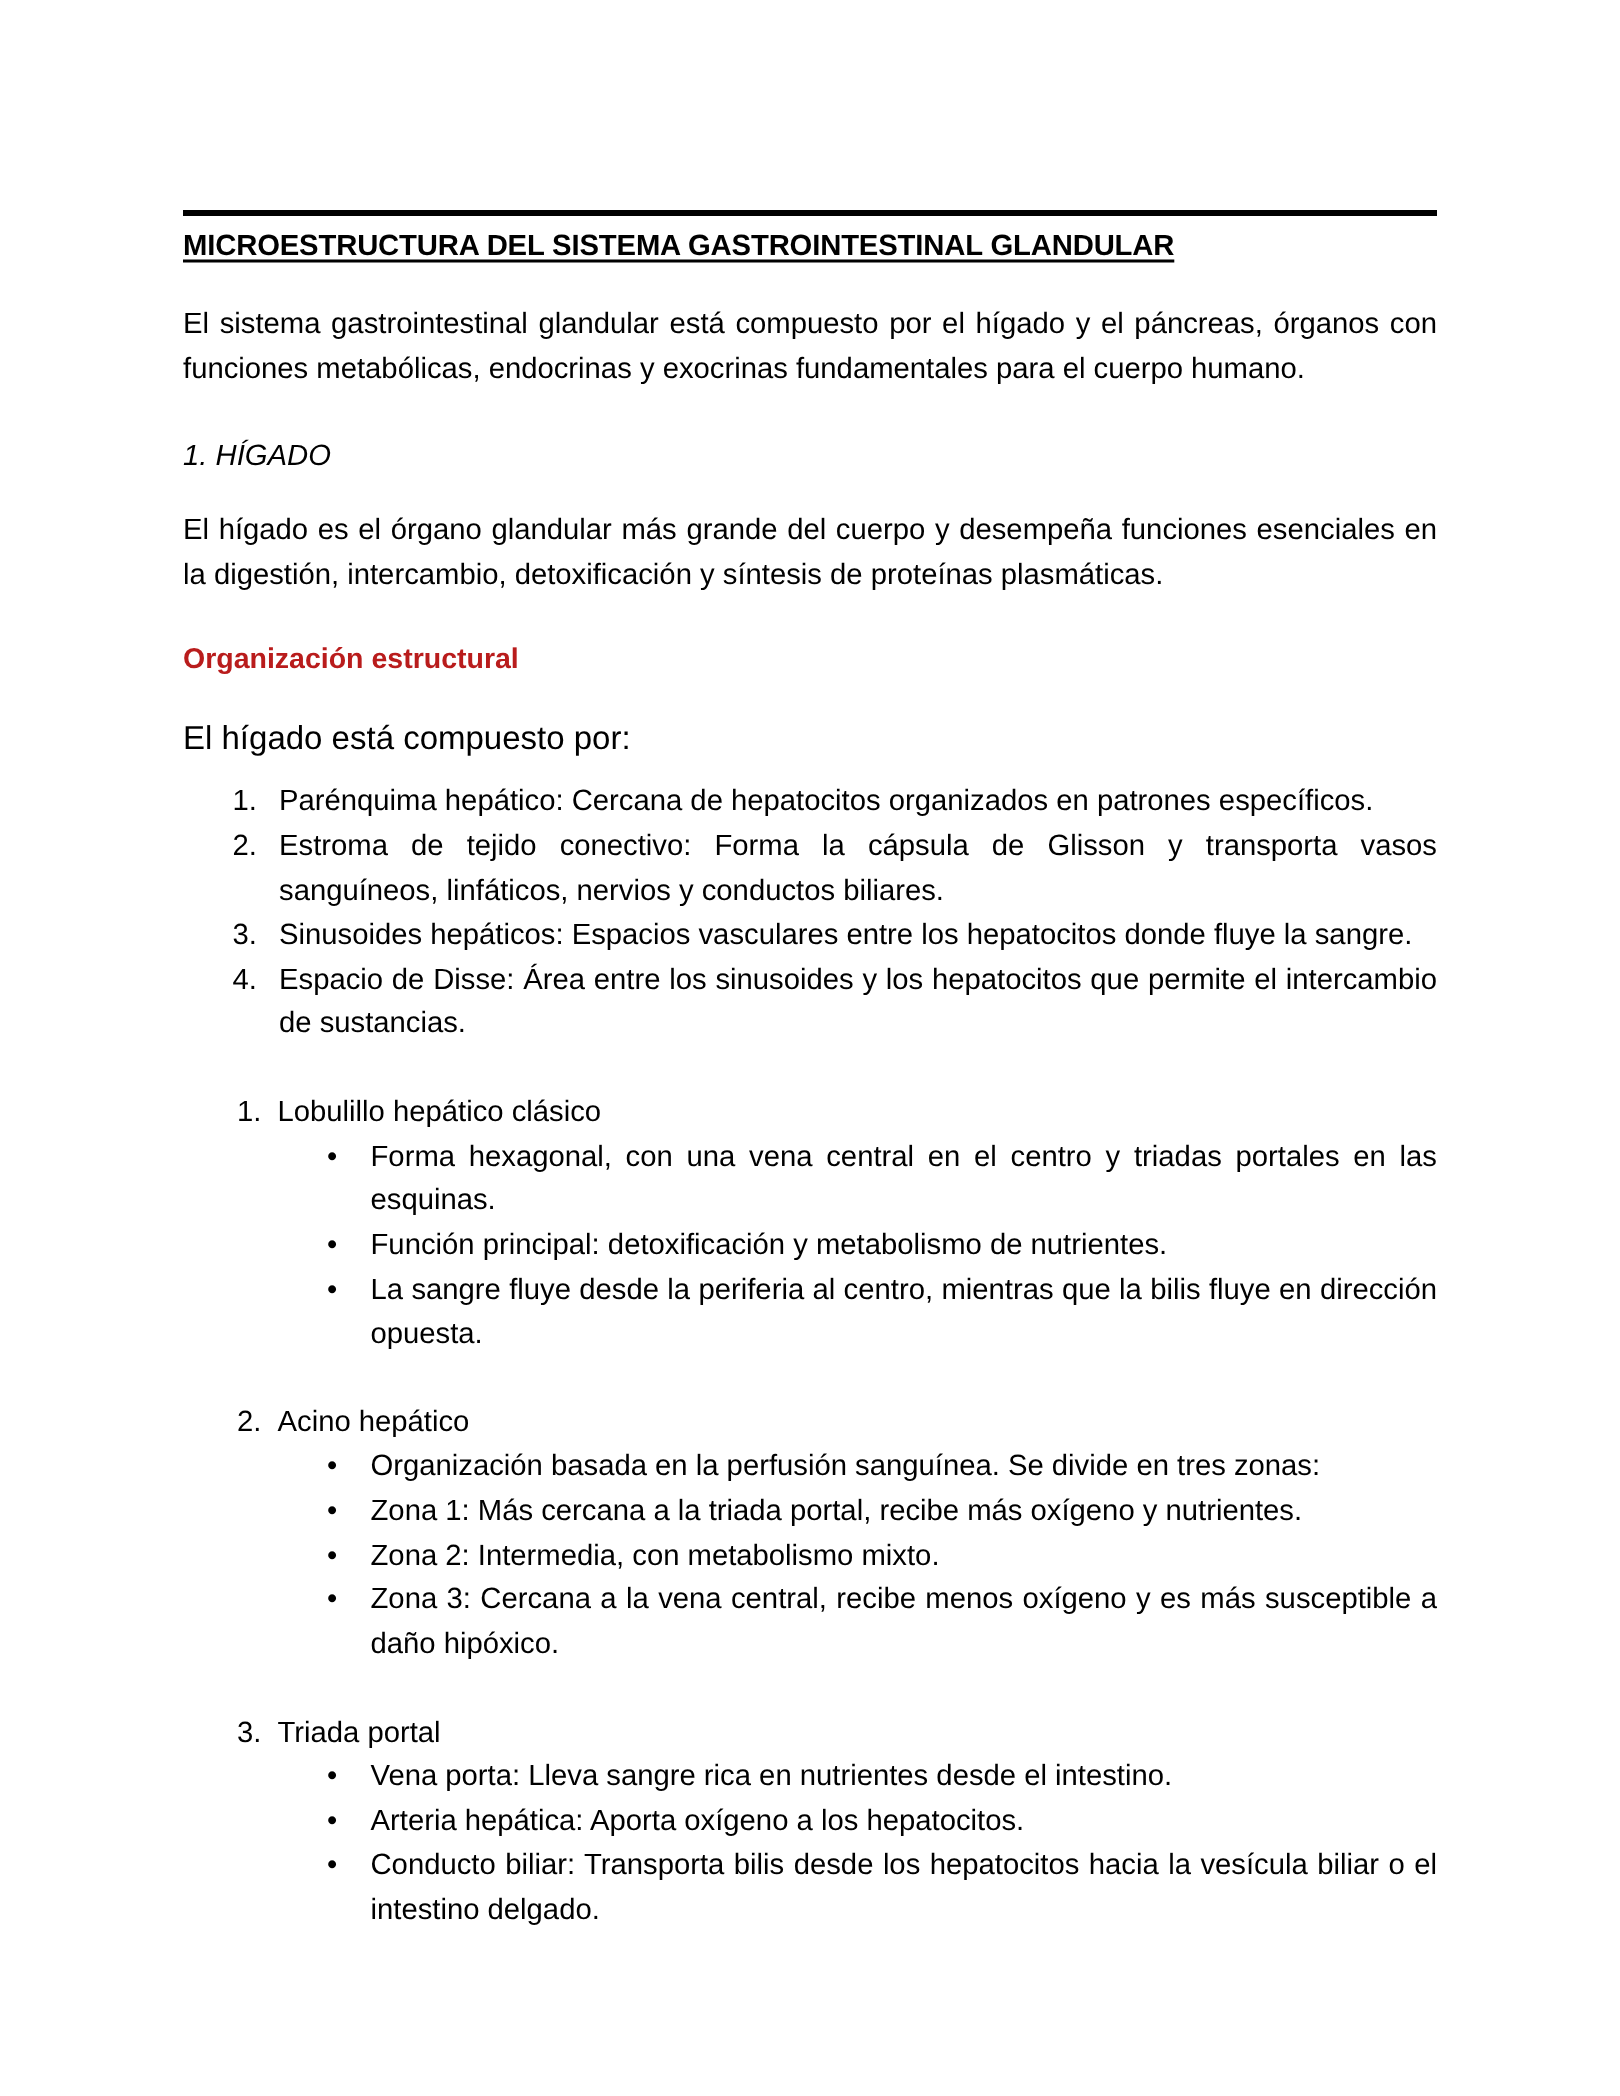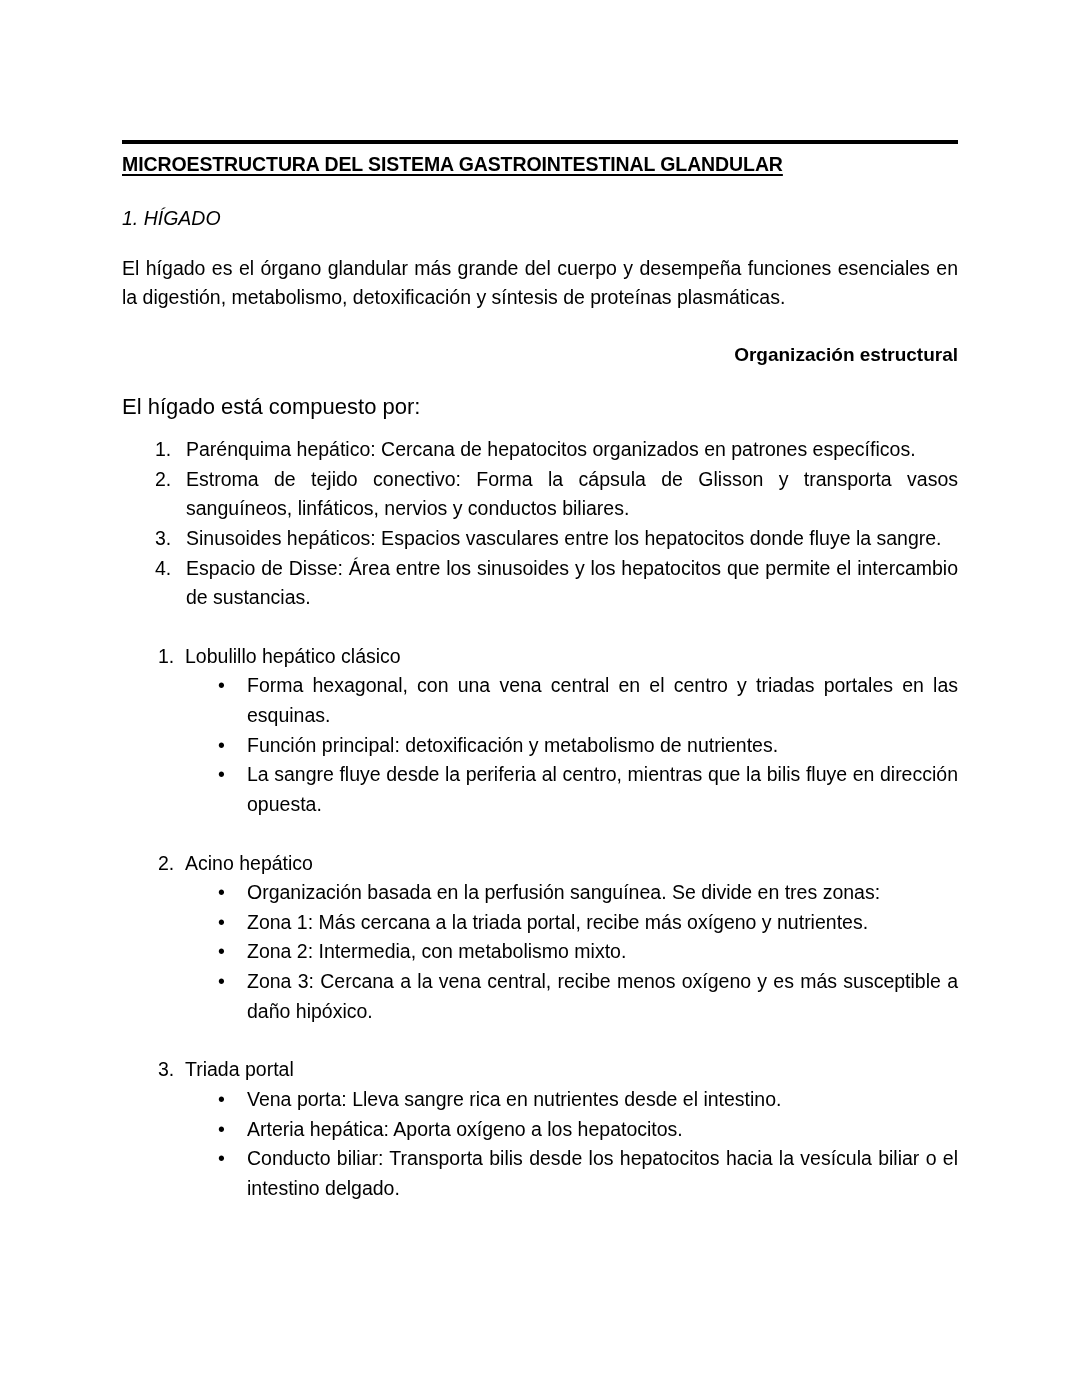--- a/index.html
+++ b/index.html
@@ -63,24 +63,23 @@
     font-weight: normal;
     font-style: italic;
     margin: 30px 0 0 0;
     line-height: 1.3;
   }
 
   
   .sub-heading {
     font-size: 19px;
     font-weight: bold;
-    color: #000000;
+    color: #b91c1c;
     margin: 30px 0 0 0;
     line-height: 1.3;
-    text-align: right;
   }
 
   
   .list-intro {
     font-size: 22px;
     line-height: 1.52;
     margin: 22px 0 12px 0;
   }
 
   
@@ -147,24 +146,25 @@
 </head>
 <body>
 
 <div class="page">
   <div class="content">
 
     <div class="top-rule"></div>
 
     <h1 class="doc-title"><span>MICROESTRUCTURA DEL SISTEMA GASTROINTESTINAL GLANDULAR</span></h1>
 
+    <p class="body lead">El sistema gastrointestinal glandular está compuesto por el hígado y el páncreas, órganos con funciones metabólicas, endocrinas y exocrinas fundamentales para el cuerpo humano.</p>
 
     <h2 class="section-heading">1. HÍGADO</h2>
 
-    <p class="body">El hígado es el órgano glandular más grande del cuerpo y desempeña funciones esenciales en la digestión, metabolismo, detoxificación y síntesis de proteínas plasmáticas.</p>
+    <p class="body">El hígado es el órgano glandular más grande del cuerpo y desempeña funciones esenciales en la digestión, intercambio, detoxificación y síntesis de proteínas plasmáticas.</p>
 
     <h3 class="sub-heading">Organización estructural</h3>
 
     <p class="list-intro">El hígado está compuesto por:</p>
 
     <ol class="num-list">
       <li>
         <span class="marker">1.</span>
         <span>Parénquima hepático: Cercana de hepatocitos organizados en patrones específicos.</span>
       </li>

